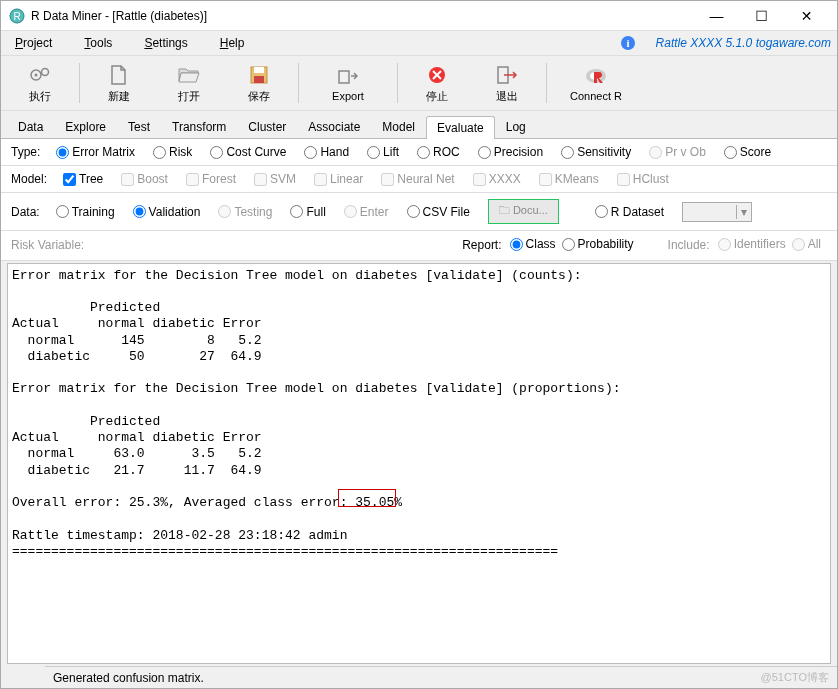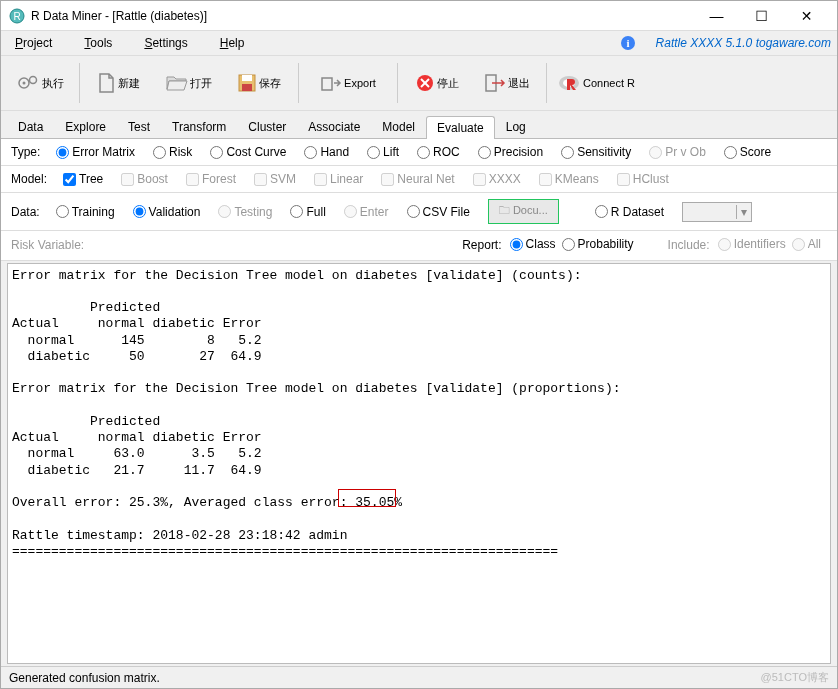--- a/index.html
+++ b/index.html
@@ -11,39 +11,39 @@
 .titlebar .win-controls { display: flex; gap: 0; }
 .titlebar .win-btn { width: 45px; height: 28px; display: flex; align-items: center; justify-content: center; font-size: 14px; cursor: default; }
 .menubar { height: 24px; background: #f0f0f0; display: flex; align-items: center; padding: 0 6px; gap: 16px; }
 .menubar .menu-item { padding: 2px 8px; cursor: default; }
 .menubar .menu-item span.u { text-decoration: underline; }
 .menubar .spacer { flex: 1; }
 .menubar .info-icon { width: 16px; height: 16px; margin-right: 4px; }
 .menubar .brand { color: #0066cc; font-style: italic; font-size: 12px; }
 .menubar .brand a { color: #0066cc; }
 .toolbar { height: 56px; background: #f0f0f0; border-top: 1px solid #ddd; border-bottom: 1px solid #ddd; display: flex; align-items: center; padding: 0 4px; }
-.toolbar .tb-btn { width: 70px; height: 50px; display: flex; flex-direction: row; align-items: center; justify-content: center; gap: 2px; cursor: default; }
+.toolbar .tb-btn { width: 70px; height: 50px; display: flex; flex-direction: column; align-items: center; justify-content: center; gap: 2px; cursor: default; }
 .toolbar .tb-btn .ico { height: 24px; display: flex; align-items: center; justify-content: center; font-size: 18px; color: #555; }
 .toolbar .tb-btn .lbl { font-size: 11px; }
 .toolbar .sep { width: 1px; height: 40px; background: #ccc; margin: 0 4px; }
 .toolbar .tb-wide { width: 90px; }
 .tabbar { height: 28px; background: #f0f0f0; display: flex; align-items: flex-end; padding: 0 6px; border-bottom: 1px solid #bbb; }
 .tabbar .tab { padding: 4px 10px; font-size: 12px; border: 1px solid transparent; border-bottom: none; cursor: default; }
 .tabbar .tab.active { background: #fff; border-color: #bbb; border-radius: 3px 3px 0 0; position: relative; top: 1px; }
 .panel { background: #fff; padding: 6px 10px; border-bottom: 1px solid #ddd; display: flex; align-items: center; gap: 12px; flex-wrap: wrap; font-size: 12px; }
 .panel .lbl { margin-right: 4px; }
 .panel .opt { display: inline-flex; align-items: center; gap: 3px; margin-right: 6px; }
 .panel .opt.disabled { color: #999; }
 .panel input[type=radio], .panel input[type=checkbox] { margin: 0; }
 .panel .btn-file { padding: 2px 10px; background: #e8e8e8; border: 1px solid #22c55e; color: #888; font-size: 11px; }
 .panel .dd { width: 70px; height: 20px; background: #f0f0f0; border: 1px solid #aaa; display: inline-flex; align-items: center; }
 .panel .dd .arrow { margin-left: auto; padding: 0 4px; color: #888; border-left: 1px solid #aaa; }
 .output { flex: 1; background: #fff; border: 1px solid #bbb; margin: 2px 6px; padding: 4px; font-family: "Courier New", monospace; font-size: 13px; white-space: pre; overflow: auto; position: relative; line-height: 1.25; }
 .output .highlight-box { position: absolute; border: 1px solid #c00; }
-.statusbar { height: 22px; background: #f0f0f0; border-top: 1px solid #ccc; display: flex; align-items: center; padding: 0 8px; font-size: 12px; }
+.statusbar { height: 22px; background: #f0f0f0; border-top: 1px solid #ccc; display: flex; align-items: center; padding: 0 8px; font-size: 12px; margin-left: 44px; }
 .statusbar .right { margin-left: auto; color: #bbb; font-size: 11px; }
 svg { display: block; }
 </style>
 </head>
 <body>
 
 <div class="window">
 
   <div class="titlebar">
     <span class="icon">

